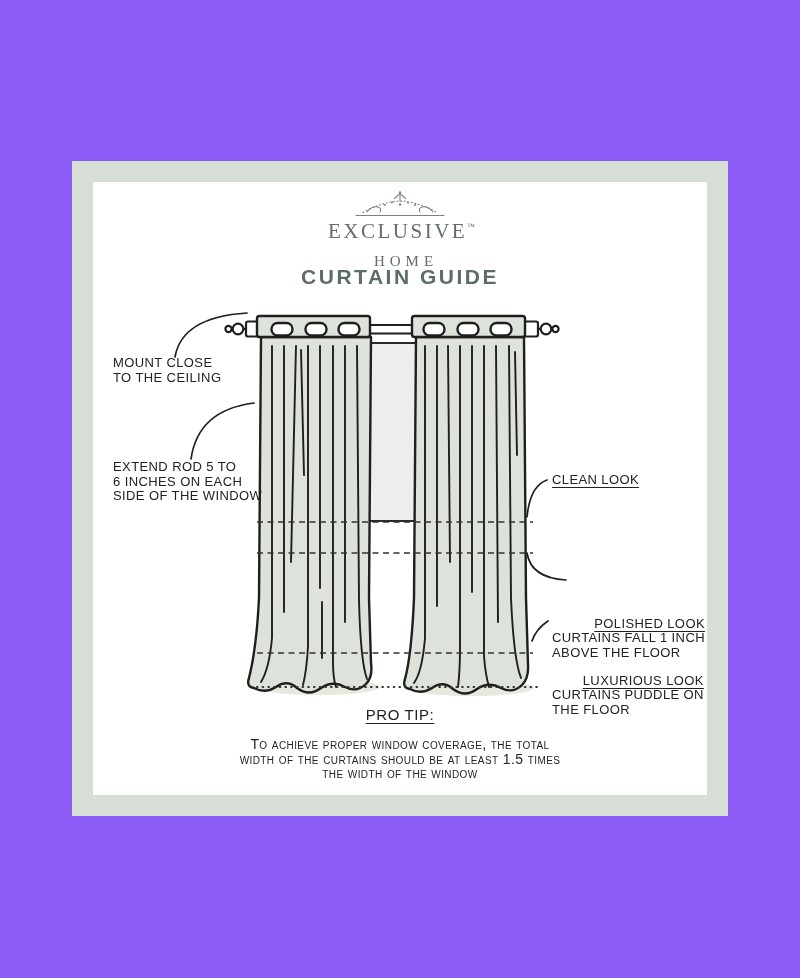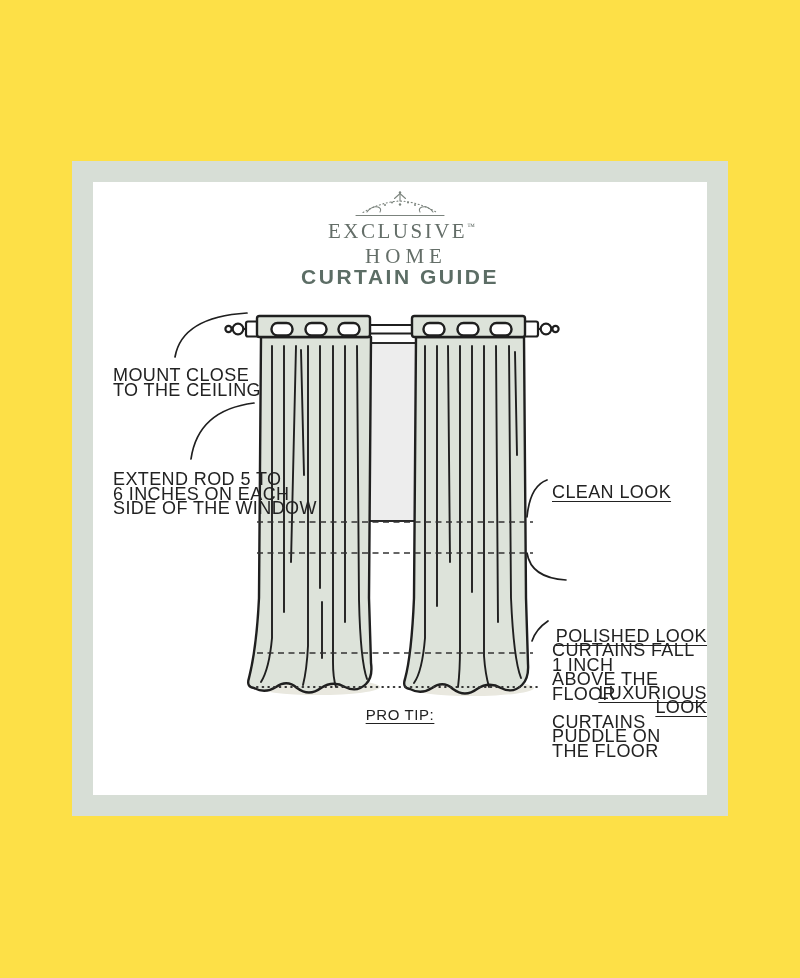--- a/index.html
+++ b/index.html
@@ -1,40 +1,40 @@
 <!DOCTYPE html>
 <html><head>
 <meta charset="utf-8">
 <style>
   html,body{margin:0;padding:0;background:#ffffff;}
-  .canvas{position:relative;width:800px;height:978px;background:#fde047;overflow:hidden;
+  .canvas{position:relative;width:800px;height:978px;background:#8b5cf6;overflow:hidden;
           font-family:"Liberation Sans",sans-serif;}
   .frame{position:absolute;left:72px;top:161px;width:656px;height:655px;
          border:21px solid #d7ded6;box-sizing:border-box;background:#ffffff;}
   .content{position:absolute;left:0;top:0;width:614px;height:613px;}
 
   
   .logo{position:absolute;top:9px;left:0;right:0;text-align:center;color:#646e68;}
   .crown{display:block;margin:0 auto;}
   .brand1{font-family:"Liberation Serif",serif;font-size:21px;letter-spacing:2.5px;
           line-height:1;margin-top:3px;padding-left:3px;}
   .brand1 sup{font-size:8px;vertical-align:9px;letter-spacing:0;}
-  .brand2{font-family:"Liberation Serif",serif;font-size:21px;letter-spacing:5px;
-          line-height:1;margin-top:4px;padding-left:12px;}
+  .brand2{font-family:"Liberation Serif",serif;font-size:15px;letter-spacing:5px;
+          line-height:1;margin-top:12px;padding-left:12px;}
 
   
   .title{position:absolute;top:82px;left:0;right:0;text-align:center;
          font-size:21px;font-weight:700;letter-spacing:2.5px;color:#5c6d65;line-height:1.2;}
 
   
   .diagram{position:absolute;left:0;top:0;width:614px;height:613px;}
 
   
-  .ann{position:absolute;font-size:18px;line-height:14.5px;letter-spacing:0.4px;
-       color:#222222;white-space:pre-line;margin-top:12px;}
+  .ann{position:absolute;font-size:13px;line-height:14.5px;letter-spacing:0.4px;
+       color:#222222;white-space:pre-line;}
   .ann .hd{text-decoration:underline;text-underline-offset:3px;display:block;text-align:right;}
   .ann-mount{left:20px;top:174px;}
   .ann-extend{left:20px;top:278px;}
   .ann-clean{left:459px;top:276px;}
   .ann-casual{left:459px;top:340px;}
   .ann-polished{left:459px;top:420px;}
   .ann-luxurious{left:459px;top:477px;}
 
   
   .protip{position:absolute;left:0;right:0;top:524px;text-align:center;color:#222222;}
@@ -182,17 +182,20 @@
         <span class="hd">POLISHED LOOK</span><span>CURTAINS FALL 1 INCH
 ABOVE THE FLOOR</span>
       </div>
       <div class="ann ann-luxurious">
         <span class="hd">LUXURIOUS LOOK</span><span>CURTAINS PUDDLE ON
 THE FLOOR</span>
       </div>
 
       <div class="protip">
         <span class="hd">PRO TIP:</span>
+        <div class="bd">To achieve proper window coverage, the total
+width of the curtains should be at least 1.5 times
+the width of the window</div>
       </div>
 
     </div>
   </div>
 </div>
 
 </body></html>

